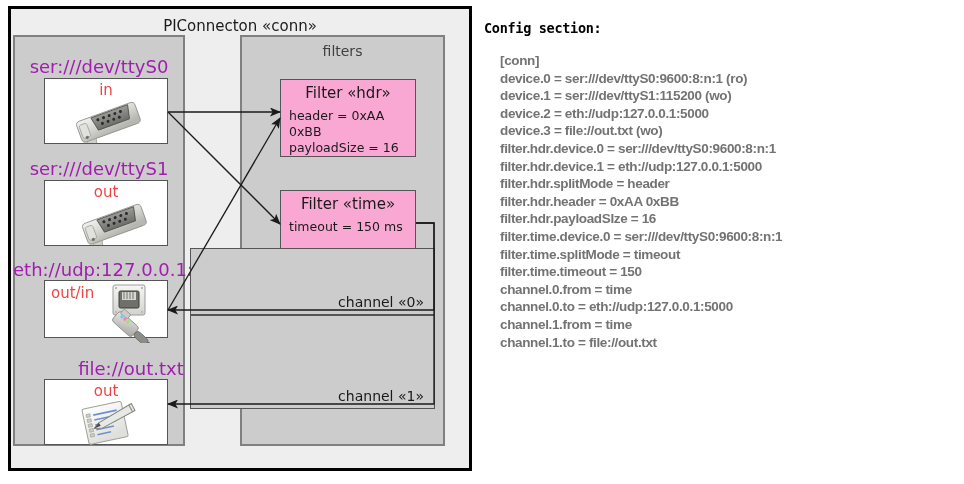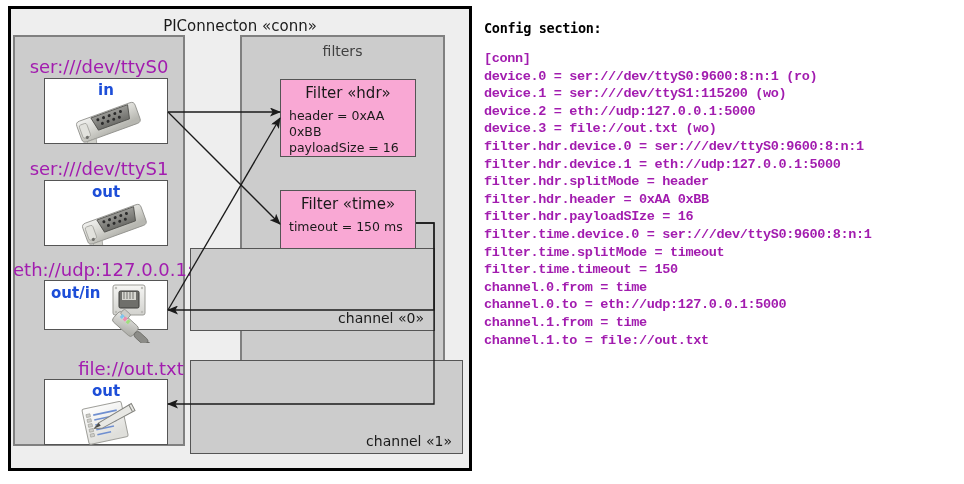--- a/index.html
+++ b/index.html
@@ -29,21 +29,21 @@
 
   
   .dev-label{
     position:absolute;text-align:center;font-size:18px;color:#a21caf;
     white-space:nowrap;
   }
   .dev-box{
     position:absolute;background:#ffffff;border:1px solid #555555;box-sizing:border-box;
   }
   .dev-dir{
-    position:absolute;top:2px;width:100%;text-align:center;font-size:15px;color:#1d4ed8;font-weight:bold;
+    position:absolute;top:2px;width:100%;text-align:center;font-size:15px;color:#ef4444;
   }
   .dev-dir.left{text-align:left;padding-left:6px;width:auto;left:0;}
   .icon-wrap{position:absolute;}
 
   
   .filter-box{
     position:absolute;background:#f9a8d4;border:1px solid #555555;box-sizing:border-box;
   }
   .filter-title{
     position:absolute;left:0;top:4px;width:100%;text-align:center;font-size:15px;color:#1a1a1a;
@@ -63,22 +63,22 @@
   
   #wires{position:absolute;left:0;top:0;width:482px;height:484px;pointer-events:none;}
 
   
   .config{position:absolute;left:484px;top:8px;width:476px;}
   .config-head{
     font-family:"DejaVu Sans Mono",monospace;font-weight:bold;font-size:13.5px;
     color:#000;margin:12px 0 14px 0;letter-spacing:-0.3px;
   }
   .config-body{
-    font-family:Liberation Mono, monospace;font-weight:bold;font-size:13.5px;
-    color:#a21caf;line-height:17.6px;white-space:pre;letter-spacing:-0.35px;margin:0;
+    font-family:Liberation Sans, sans-serif;font-weight:bold;font-size:13.5px;
+    color:#737373;line-height:17.6px;white-space:pre;letter-spacing:-0.35px;margin:16px;
   }
 </style>
 </head>
 <body>
 
 <div id="root">
 
   <div class="outer-frame">
     <div class="outer-title">PIConnecton «conn»</div>
   </div>
@@ -144,21 +144,21 @@
           </g>
           <rect x="10" y="16" width="8" height="14" rx="2" fill="#e2e2dd" stroke="#9a9a95" stroke-width="0.7"></rect>
           <circle cx="14" cy="30" r="1.6" fill="#6f6f6b"></circle>
           <path d="M12 34 L22 34 L20 42 L14 42 Z" fill="#cfcfc9" stroke="#9a9a95" stroke-width="0.7"></path>
         </g>
       </svg>
     </span>
   </div>
 
   <div class="dev-label" style="left:13px;top:259px;width:172px;text-align:center;">eth://udp:127.0.0.1:5000</div>
-  <div class="dev-box" style="left:44px;top:280px;width:124px;height:50px;">
+  <div class="dev-box" style="left:44px;top:280px;width:124px;height:58px;">
     <div class="dev-dir left" style="top:3px;">out/in</div>
     <span class="icon-wrap" style="left:54px;top:2px;">
       <svg width="62" height="60" viewBox="0 0 62 60">
         <defs>
           <linearGradient id="ethPlate" x1="0" y1="0" x2="0" y2="1">
             <stop offset="0" stop-color="#f6f6f4"></stop>
               <stop offset="1" stop-color="#d2d2ce"></stop>
           </linearGradient>
           <linearGradient id="ethCab" x1="0" y1="0" x2="1" y2="1">
             <stop offset="0" stop-color="#e9e9e6"></stop>
@@ -242,25 +242,25 @@
     </div>
   </div>
 
   <div class="filter-box" style="left:280px;top:190px;width:136px;height:78px;">
     <div class="filter-title">Filter «time»</div>
     <div class="filter-attrs">
       <div>timeout = 150 ms</div>
     </div>
   </div>
 
-  <div class="channel-box" style="left:190px;top:248px;width:245px;height:83px;">
+  <div class="channel-box" style="left:190px;top:248px;width:245px;height:67px;">
     <div class="channel-label">channel «0»</div>
   </div>
 
-  <div class="channel-box" style="left:190px;top:315px;width:273px;height:94px;margin-top:45px;">
+  <div class="channel-box" style="left:190px;top:315px;width:245px;height:94px;">
     <div class="channel-label">channel «1»</div>
   </div>
 
   <svg id="wires">
     <defs>
       <marker id="ah" markerWidth="11" markerHeight="9" refX="10" refY="4.5" orient="auto" markerUnits="userSpaceOnUse">
         <path d="M0,0 L11,4.5 L0,9 L2.6,4.5 Z" fill="#1a1a1a"></path>
       </marker>
     </defs>
 

